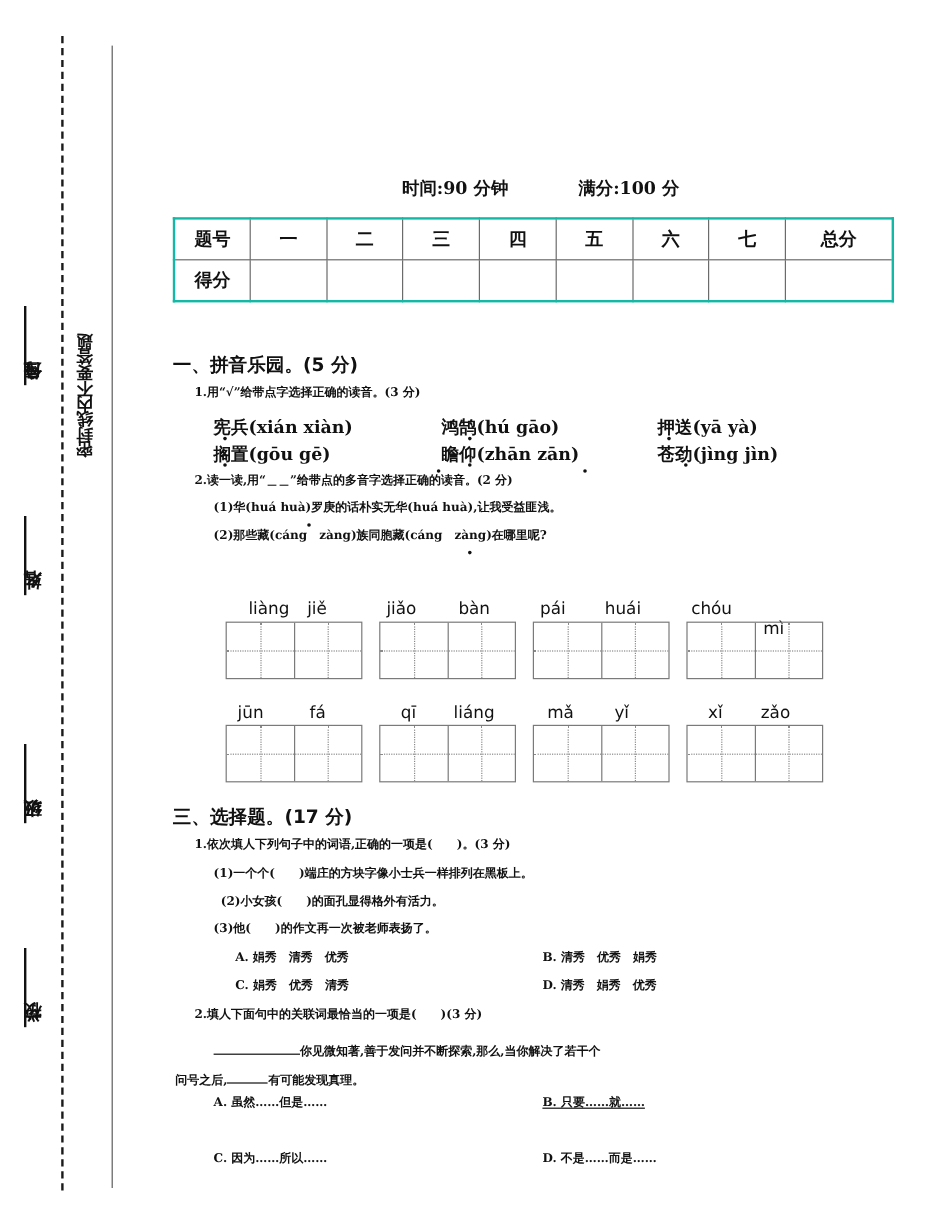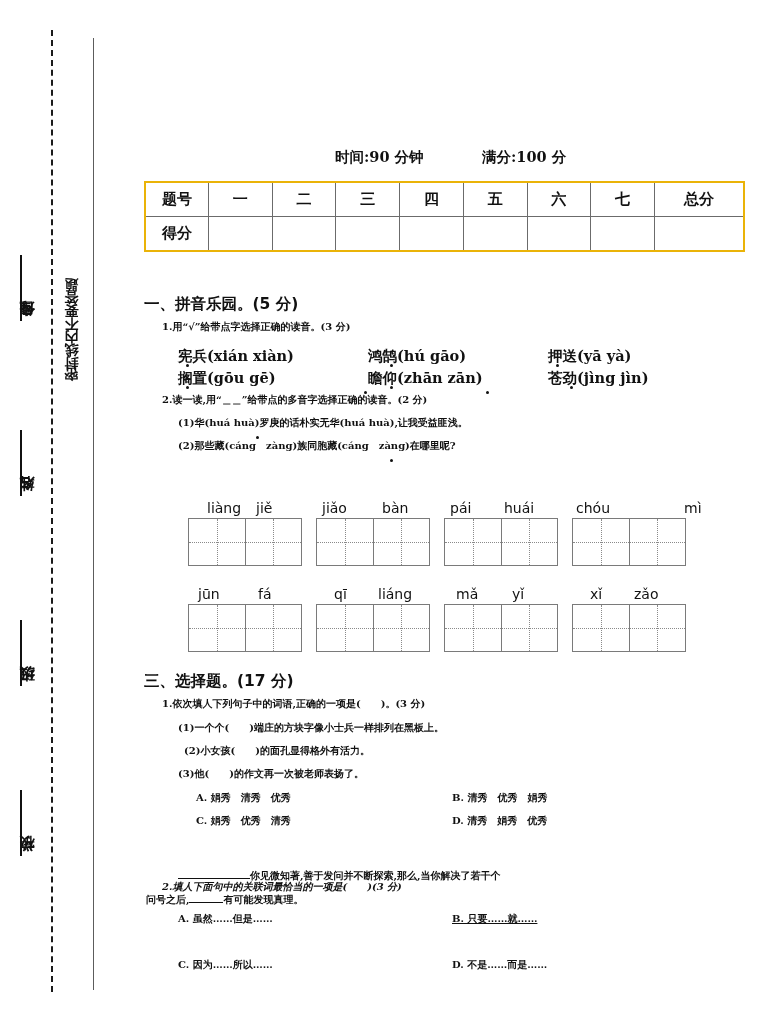--- a/index.html
+++ b/index.html
@@ -79,21 +79,21 @@
   .exam-meta .m2 { position: absolute; left: 342px; }
 
   
   table.score {
     position: absolute;
     left: 144px;
     top: 181px;
     width: 601px;
     border-collapse: collapse;
     table-layout: fixed;
-    border: 2px solid #eab308;
+    border: 2px solid #14b8a6;
   }
   table.score td {
     border: 1px solid #6b6b6b;
     height: 33px;
     text-align: center;
     vertical-align: middle;
     font-size: 15px;
     font-weight: bold;
     font-family: "DejaVu Sans", "Liberation Sans", sans-serif;
     padding: 0;
@@ -258,21 +258,21 @@
   <div class="dotmark" style="left:390px; top:459px;"></div>
 
 
   <div class="pin-label" style="left:196px; top:500px;margin-left:11px;">liàng</div>
   <div class="pin-label" style="left:256px; top:500px;">jiě</div>
   <div class="pin-label" style="left:322px; top:500px;">jiǎo</div>
   <div class="pin-label" style="left:382px; top:500px;">bàn</div>
   <div class="pin-label" style="left:450px; top:500px;">pái</div>
   <div class="pin-label" style="left:504px; top:500px;">huái</div>
   <div class="pin-label" style="left:576px; top:500px;">chóu</div>
-  <div class="pin-label" style="left:636px; top:500px;margin-left:48px;">mì</div>
+  <div class="pin-label" style="left:636px; top:516px;">mì</div>
 
   <div class="grid" style="left:188px; top:518px; width:114px;">
     <div class="cell"></div>
     <div class="cell"></div>
   </div>
   <div class="grid" style="left:316px; top:518px; width:114px;">
     <div class="cell"></div>
     <div class="cell"></div>
   </div>
   <div class="grid" style="left:444px; top:518px; width:114px;">
@@ -314,21 +314,21 @@
   <div class="q" style="left:162px; top:697px;">1.依次填人下列句子中的词语,正确的一项是(　　)。(3 分)</div>
   <div class="q" style="left:178px; top:721px;">(1)一个个(　　)端庄的方块字像小士兵一样排列在黑板上。</div>
   <div class="q" style="left:184px; top:744px;">(2)小女孩(　　)的面孔显得格外有活力。</div>
   <div class="q" style="left:178px; top:767px;">(3)他(　　)的作文再一次被老师表扬了。</div>
 
   <div class="q" style="left:196px; top:791px;">A. 娟秀　清秀　优秀</div>
   <div class="q" style="left:452px; top:791px;">B. 清秀　优秀　娟秀</div>
   <div class="q" style="left:196px; top:814px;">C. 娟秀　优秀　清秀</div>
   <div class="q" style="left:452px; top:814px;">D. 清秀　娟秀　优秀</div>
 
-  <div class="q" style="left:162px; top:880px;font-style:italic;">2.填人下面句中的关联词最恰当的一项是(　　)(3 分)</div>
+  <div class="q" style="left:162px; top:838px;">2.填人下面句中的关联词最恰当的一项是(　　)(3 分)</div>
 
   <div class="q" style="left:146px; top:886px;">
     <span>问号之后,</span><span class="blank-ul" style="width:34px; height:16px;"></span><span>有可能发现真理。</span>
   </div>
   <div class="q" style="left:178px; top:862px;">
     <span class="blank-ul" style="width:72px; height:16px;"></span><span>你见微知著,善于发问并不断探索,那么,当你解决了若干个</span>
   </div>
 
   <div class="q" style="left:178px; top:912px;">A. 虽然……但是……</div>
   <div class="q" style="left:452px; top:912px;text-decoration:underline;">B. 只要……就……</div>

